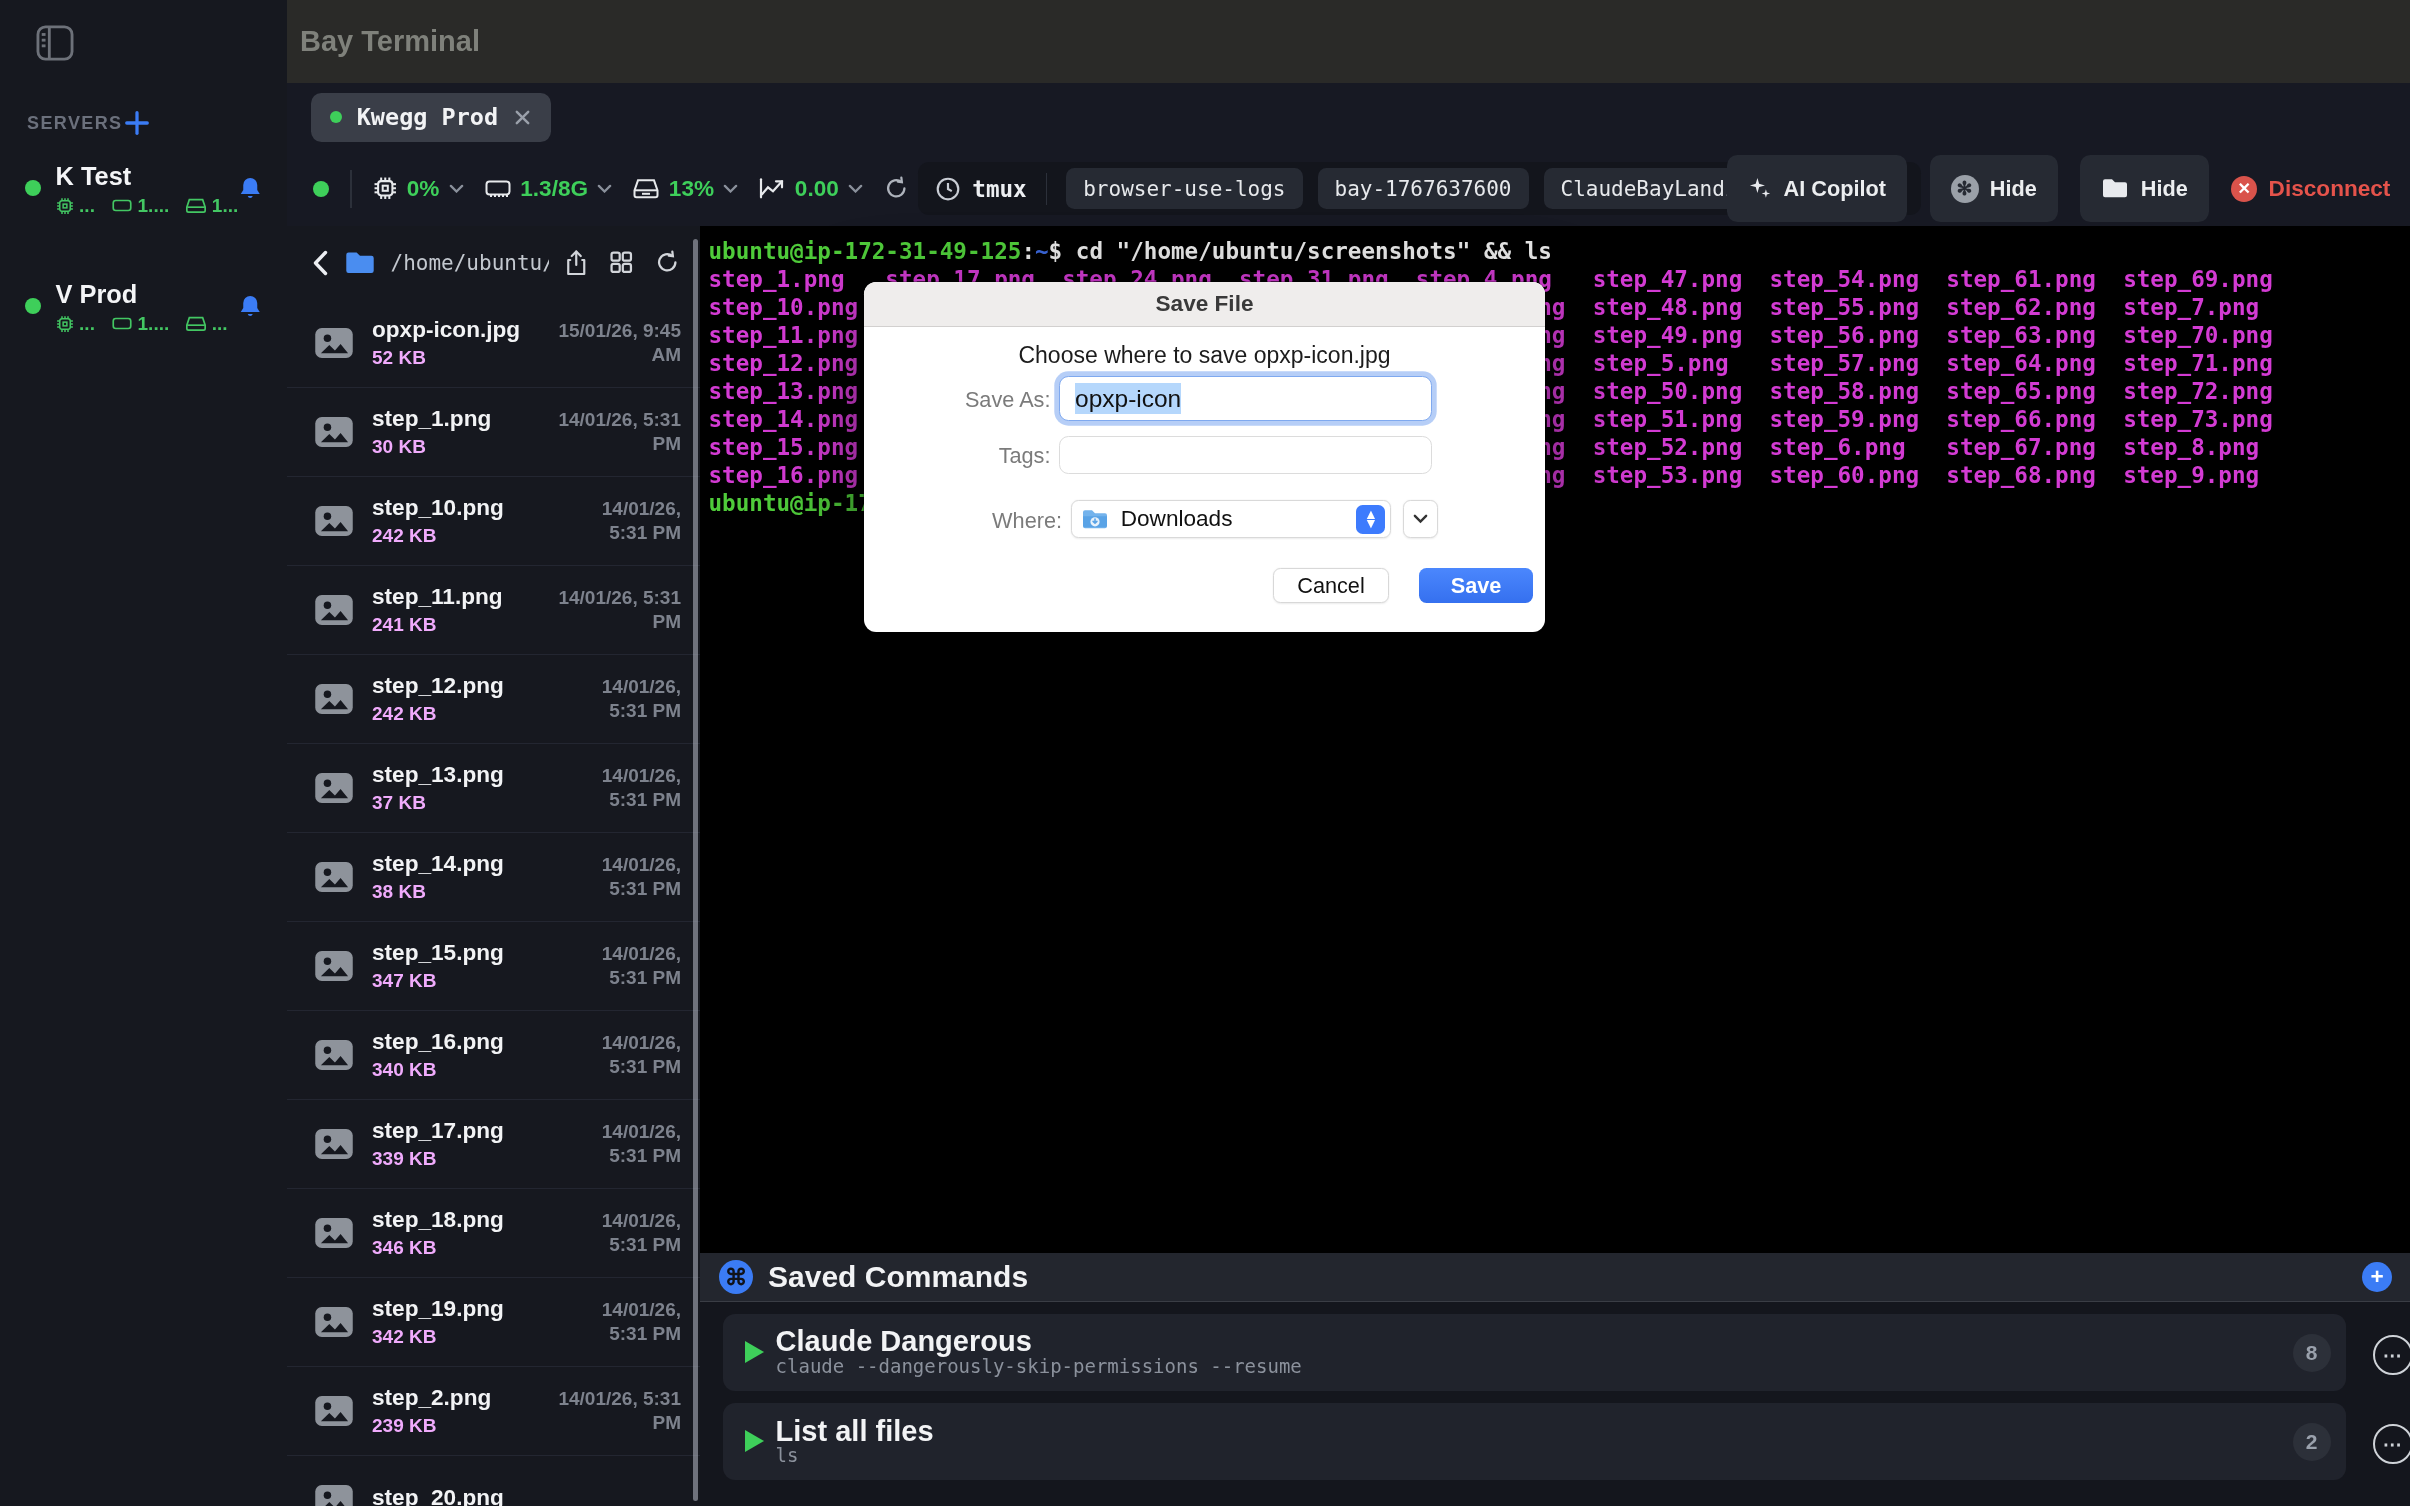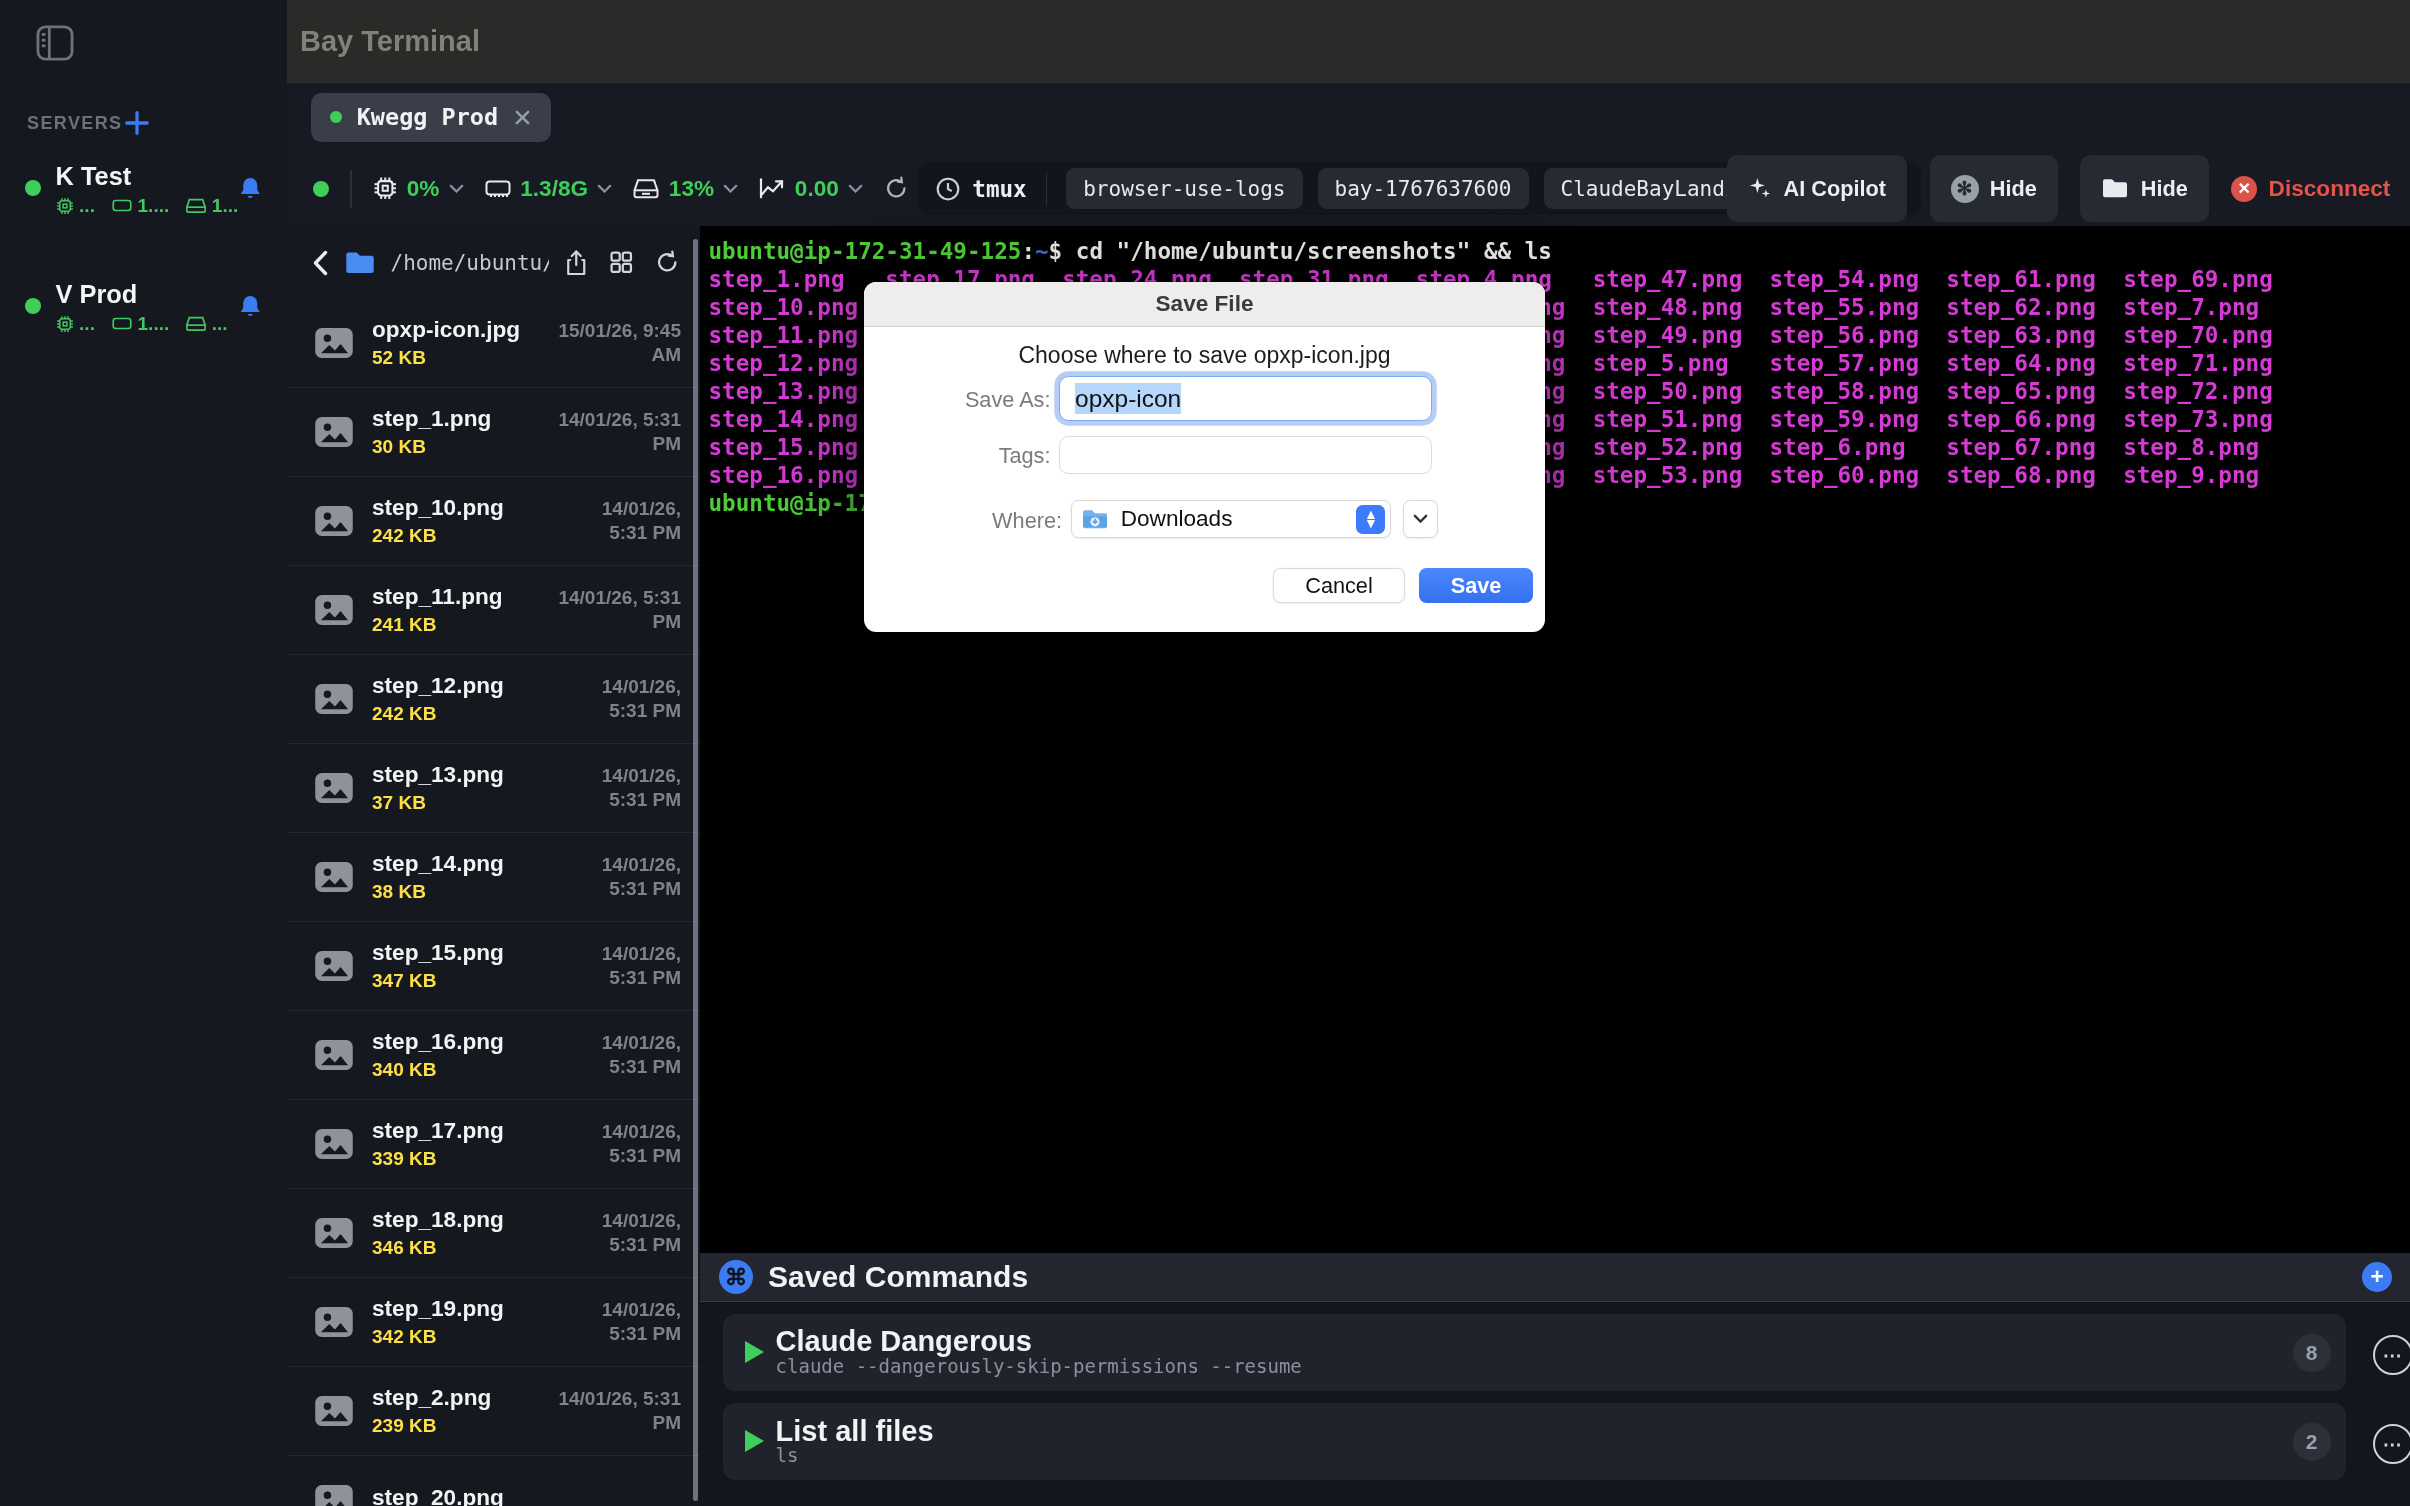--- a/index.html
+++ b/index.html
@@ -67,21 +67,21 @@
   .fp-back{color:#eceef2;cursor:pointer;}
   .fp-folder{color:#4a8df0;}
   .fp-path{flex:1;font-family:"DejaVu Sans Mono",monospace;font-size:21px;color:#c3c8cf;white-space:nowrap;overflow:hidden;}
   .fp-actions{display:flex;align-items:center;gap:21px;color:#d2d5da;}
   .fp-actions .icon{cursor:pointer;}
   .file-list{position:absolute;left:0;right:0;top:73px;bottom:0;overflow:hidden;}
   .file-row{position:relative;display:flex;align-items:center;padding:15px 19px 15px 28px;border-bottom:1.9px solid #232631;gap:19px;cursor:pointer;min-height:58px;box-sizing:content-box;}
   .file-icon{flex:0 0 auto;width:38px;height:30px;color:#8e939b;}
   .file-meta{flex:1;min-width:0;}
   .file-name{font-size:22.6px;font-weight:700;color:#f2f3f5;line-height:26px;word-break:break-all;max-width:151px;}
-  .file-size{margin-top:3.8px;font-size:19px;font-weight:600;color:#fde047;}
+  .file-size{margin-top:3.8px;font-size:19px;font-weight:600;color:#f0abfc;}
   .file-date{flex:0 0 auto;max-width:141px;font-size:19px;font-weight:600;color:#7d828d;text-align:right;white-space:pre-line;line-height:24.5px;}
   .fp-scrollbar{position:absolute;right:1.9px;top:13px;width:4.7px;height:1262px;border-radius:2.8px;background:rgba(185,190,200,.55);}
 
   
   .terminal{position:absolute;left:413px;top:226px;right:0;bottom:0;background:#000;}
   .term-text{position:absolute;left:8.5px;top:11.3px;right:0;font-family:"DejaVu Sans Mono",monospace;font-size:22.6px;line-height:28px;font-weight:700;white-space:pre;color:#e6e6e6;}
   .t-green{color:#4fcb3a;}
   .t-blue{color:#3b66d8;}
   .t-white{color:#e6e6e6;}
   .t-magenta{color:#d33bd3;}
@@ -110,21 +110,21 @@
   .dlg-label{position:absolute;width:179px;text-align:right;font-size:21.7px;color:#7b7b7b;}
   .saveas-input{position:absolute;left:195px;top:94px;width:373px;height:45px;box-sizing:border-box;background:#fff;border:1.9px solid #7fa9ef;border-radius:9.4px;box-shadow:0 0 0 4.7px rgba(122,166,240,.55);display:flex;align-items:center;padding:0 15px;font-size:24.5px;color:#111;}
   .saveas-input .sel{background:#b5d7fc;padding:1.9px 0;}
   .tags-input{position:absolute;left:195px;top:154px;width:373px;height:38px;box-sizing:border-box;background:#fff;border:0.9px solid #dcdcdc;border-radius:9.4px;}
   .where-select{position:absolute;left:207px;top:218px;width:320px;height:38px;box-sizing:border-box;background:#fff;border:0.9px solid #d9d9d9;border-radius:7.5px;display:flex;align-items:center;padding:0 4.7px 0 9.4px;gap:11.3px;cursor:pointer;box-shadow:0 0.9px 1.9px rgba(0,0,0,.08);}
   .where-folder{color:#55a0e8;}
   .where-value{flex:1;font-size:22.6px;color:#111;}
   .where-stepper{width:29px;height:29px;border-radius:6.6px;background:#3d7bfd;color:#fff;display:flex;flex-direction:column;align-items:center;justify-content:center;line-height:0.62;font-size:14px;font-weight:700;}
   .where-expand{position:absolute;left:539px;top:218px;width:35px;height:38px;box-sizing:border-box;background:#fff;border:0.9px solid #d9d9d9;border-radius:7.5px;display:flex;align-items:center;justify-content:center;color:#333;cursor:pointer;box-shadow:0 0.9px 1.9px rgba(0,0,0,.08);font-size:18px;font-weight:700;}
   .dlg-btn{position:absolute;top:286px;height:35px;border-radius:7.5px;display:flex;align-items:center;justify-content:center;font-size:21.7px;cursor:pointer;box-sizing:border-box;}
-  .btn-cancel{left:409px;width:132px;background:#fff;border:0.9px solid #d8d8d8;color:#111;box-shadow:0 0.9px 1.9px rgba(0,0,0,.08);}
+  .btn-cancel{left:409px;width:116px;background:#fff;border:0.9px solid #d8d8d8;color:#111;box-shadow:0 0.9px 1.9px rgba(0,0,0,.08);}
   .btn-save{left:555px;width:114px;background:linear-gradient(#4b87fd,#3570ef);color:#fff;font-weight:600;}
 </style>
 </head>
 <body>
 
 <div class="sidebar">
   <div class="sidebar-toggle">
     <svg viewBox="0 0 40 38" width="38" height="36" fill="none" stroke="currentColor" stroke-width="3">
       <rect x="2" y="2" width="36" height="34" rx="8"></rect>
       <line x1="14" y1="2" x2="14" y2="36"></line>

